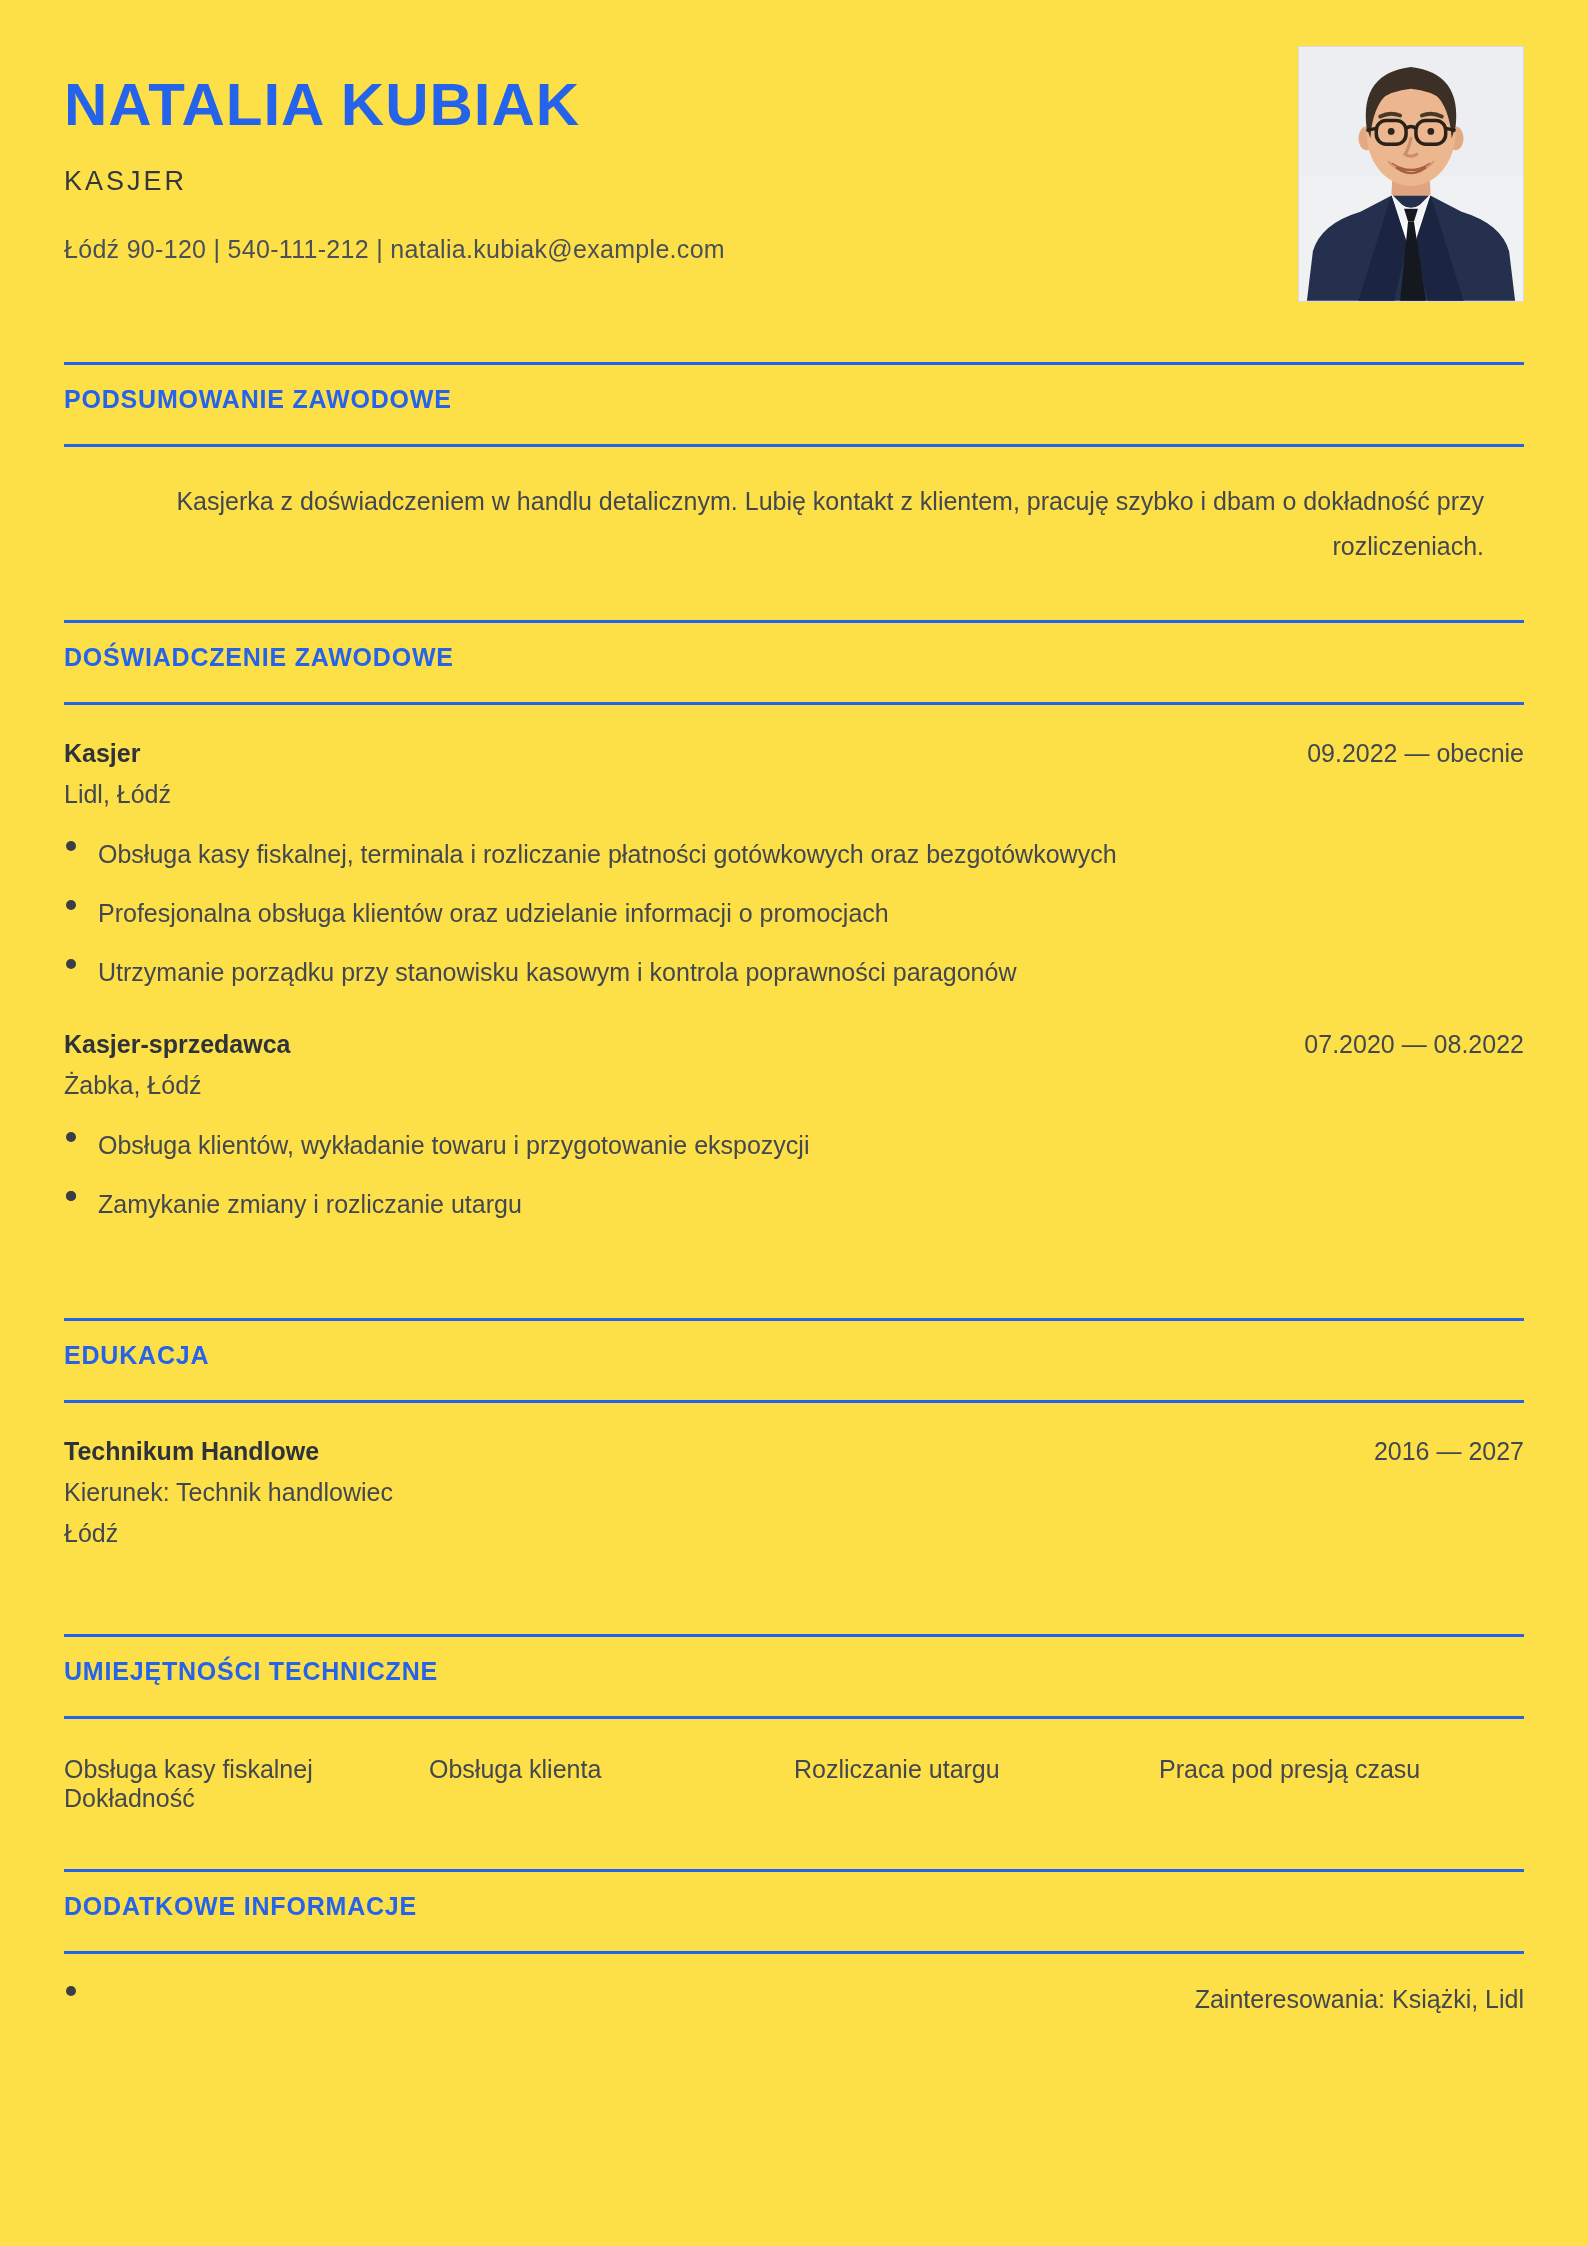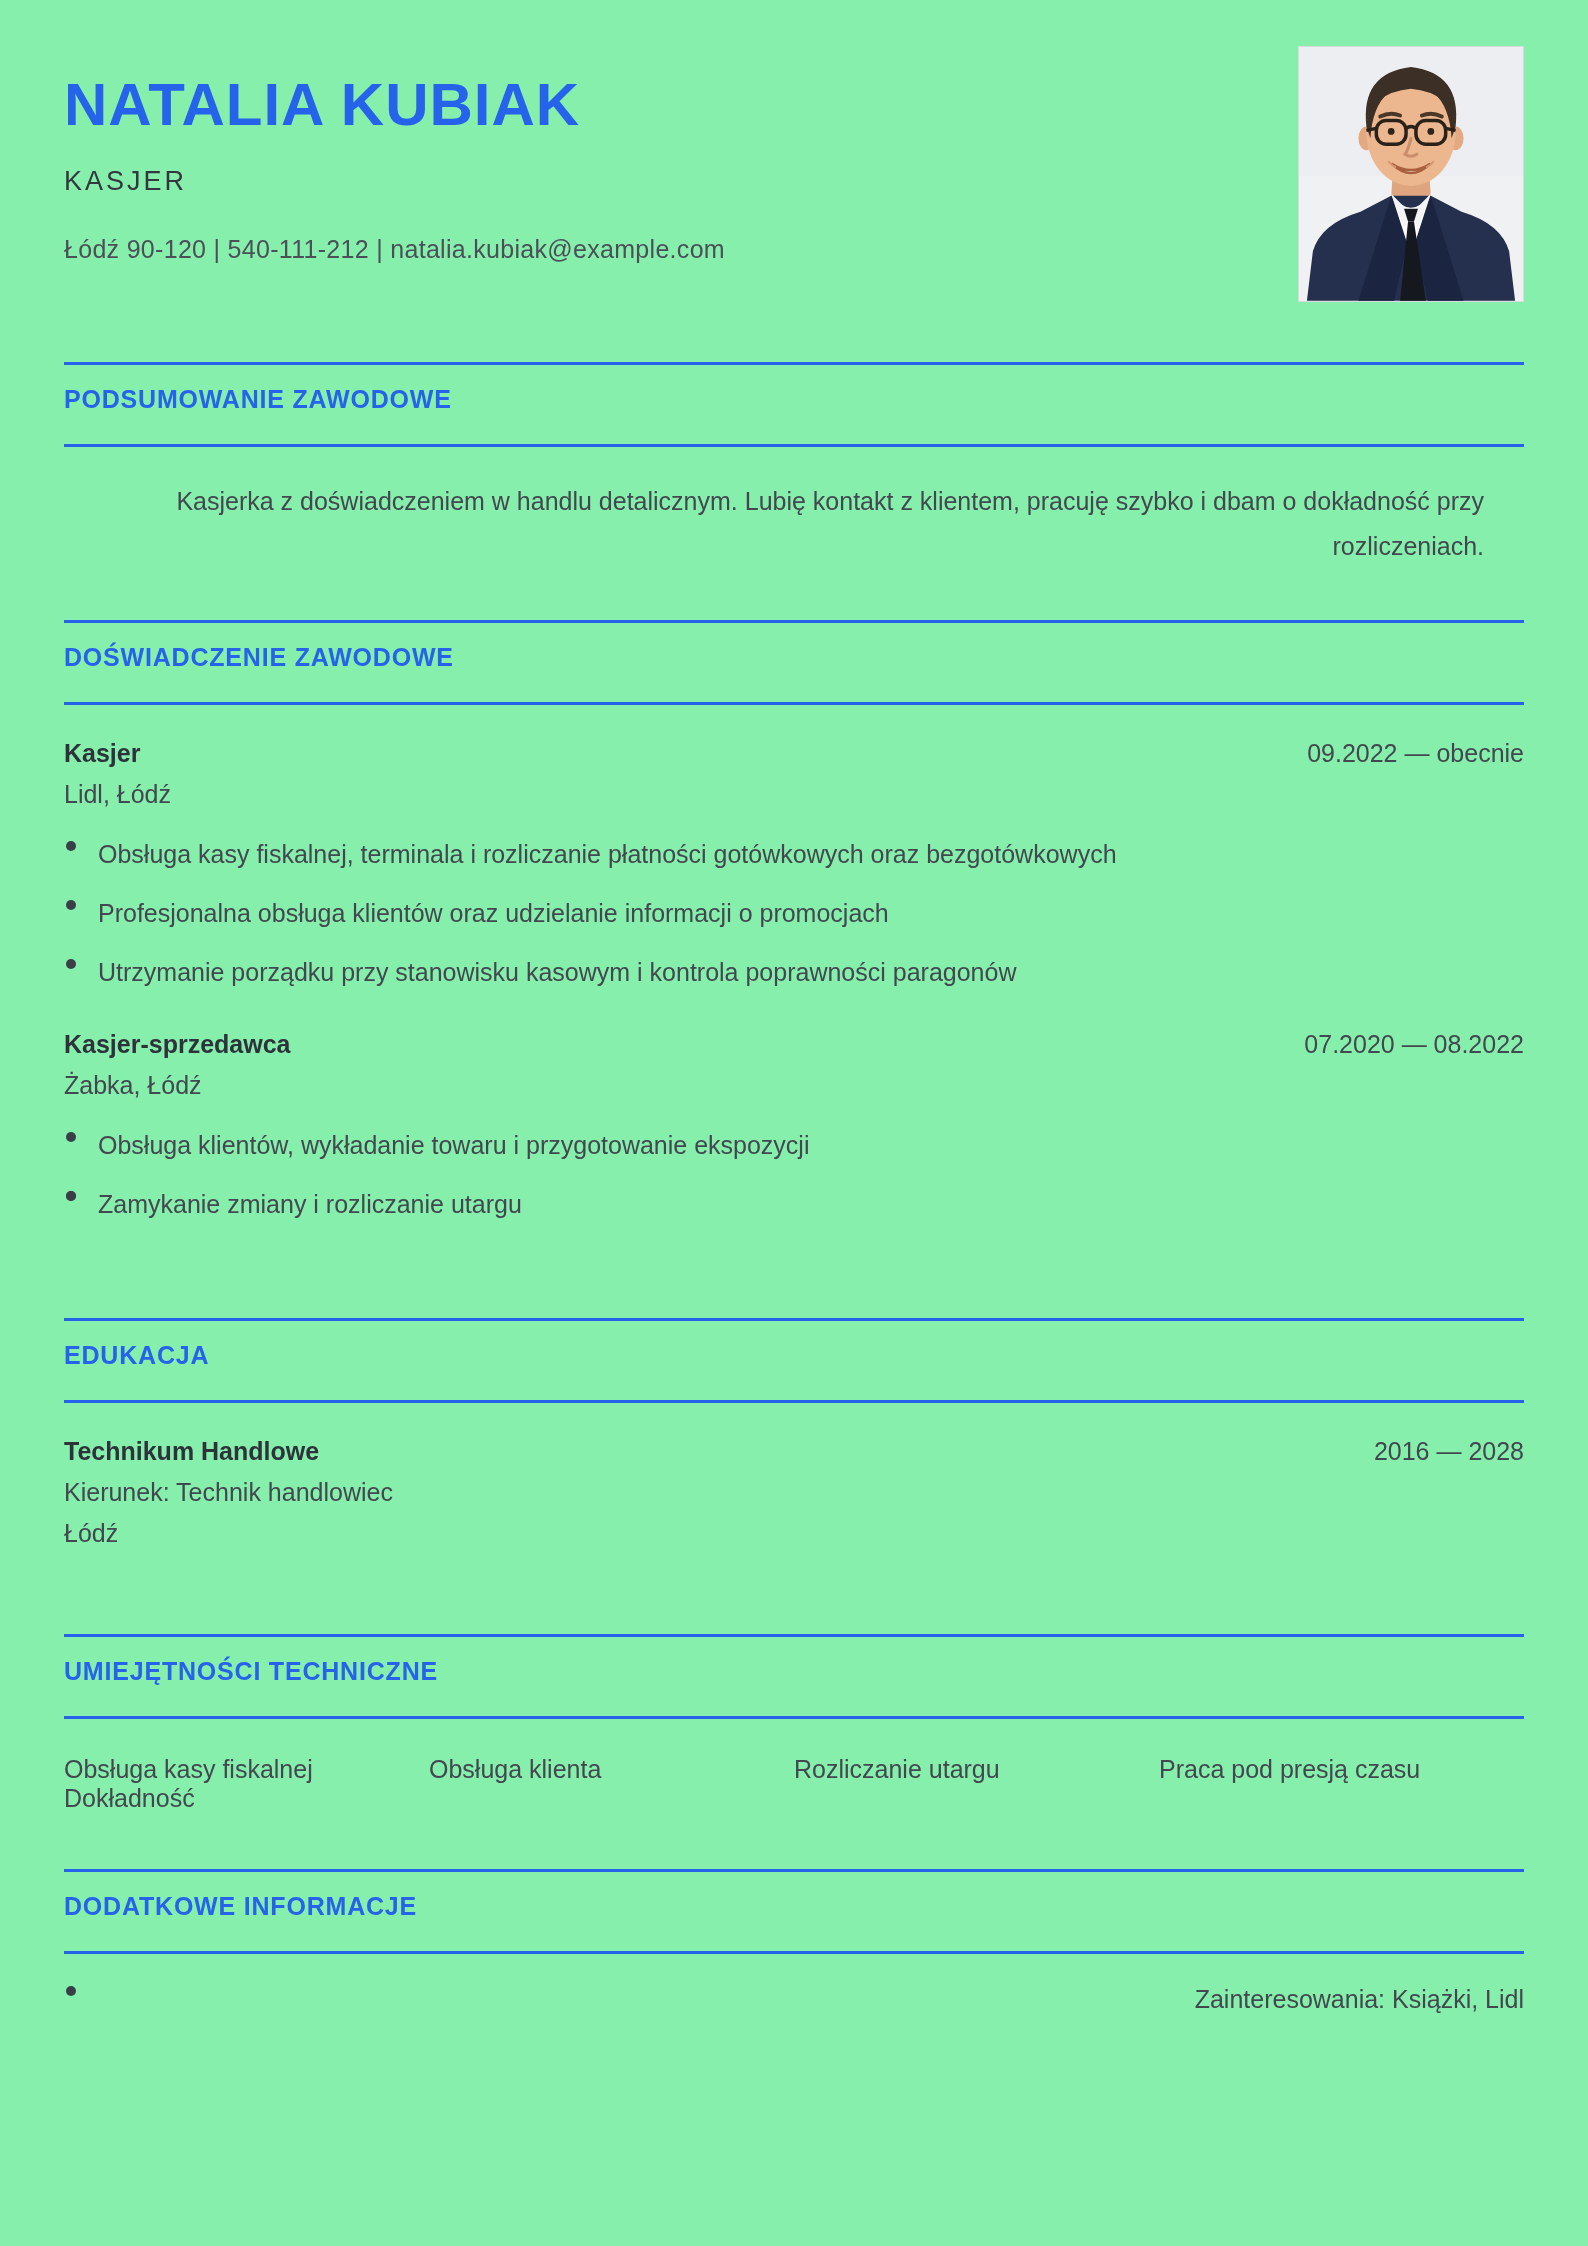--- a/index.html
+++ b/index.html
@@ -10,21 +10,21 @@
     font-family: "Liberation Sans", "DejaVu Sans", sans-serif;
     color: #43474f;
     -webkit-font-smoothing: antialiased;
   }
 
   .page {
     position: relative;
     width: 1588px;
     height: 2246px;
     margin: 0 auto;
-    background: #86efac;
+    background: #fde047;
     padding: 46px 64px 0 64px;
     overflow: hidden;
   }
 
   
   .header {
     display: flex;
     justify-content: space-between;
     align-items: flex-start;
   }
@@ -252,21 +252,21 @@
   </section>
 
   <section class="gap-lg">
     <hr class="rule">
     <h2 class="section-heading">EDUKACJA</h2>
     <hr class="rule">
 
     <div class="entry">
       <div class="entry-head">
         <span class="entry-title">Technikum Handlowe</span>
-        <span class="entry-dates">2016 — 2028</span>
+        <span class="entry-dates">2016 — 2027</span>
       </div>
       <div class="entry-sub">Kierunek: Technik handlowiec</div>
       <div class="entry-sub">Łódź</div>
     </div>
   </section>
 
   <section class="gap-md">
     <hr class="rule">
     <h2 class="section-heading">UMIEJĘTNOŚCI TECHNICZNE</h2>
     <hr class="rule">

